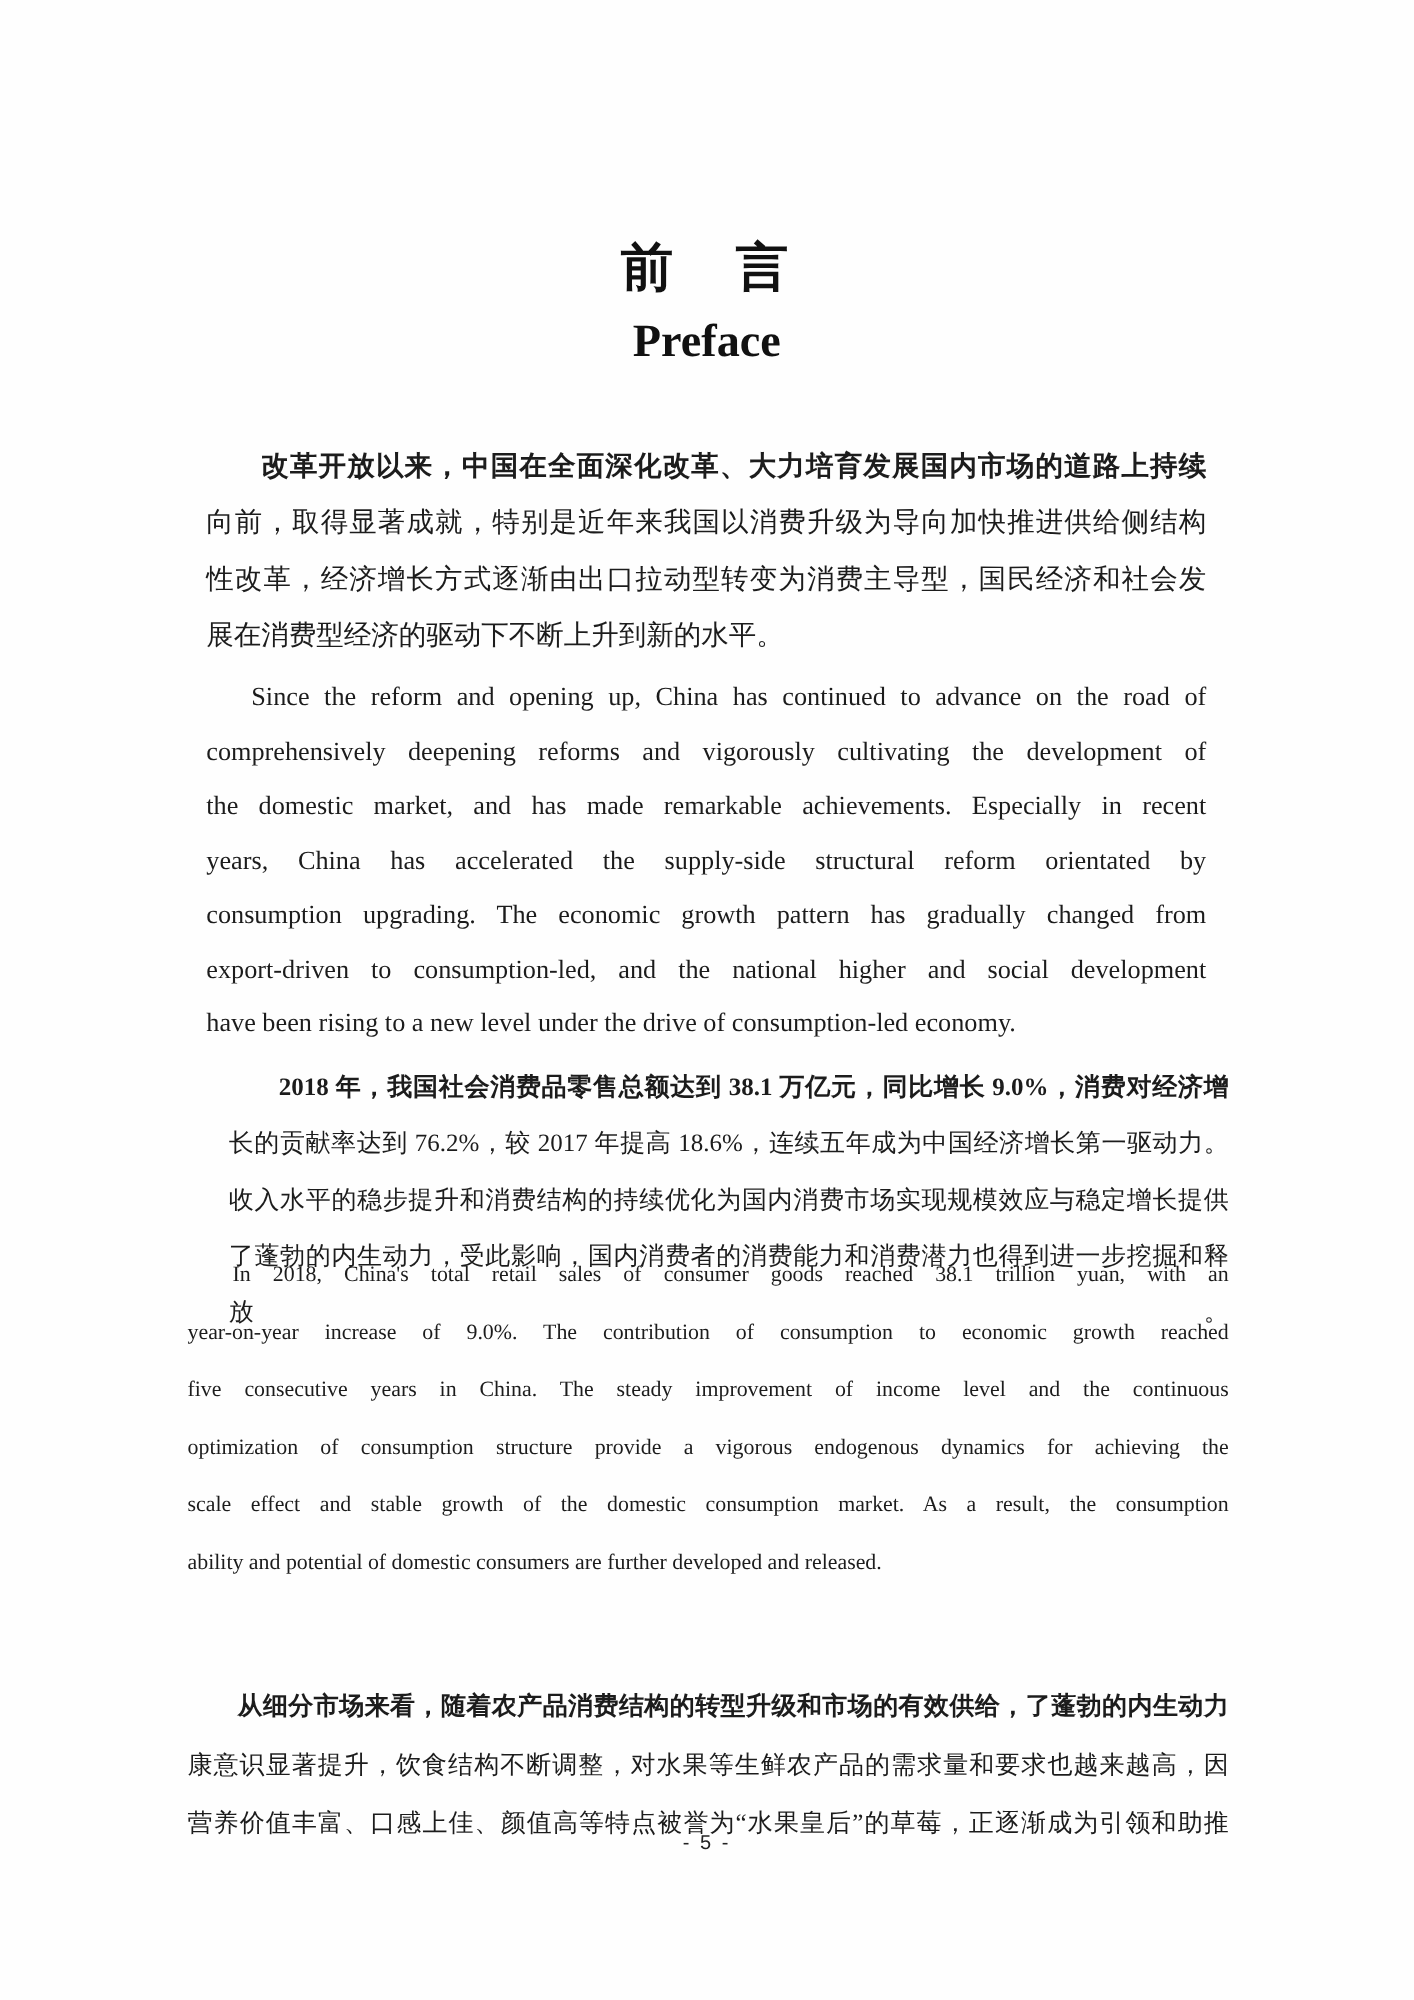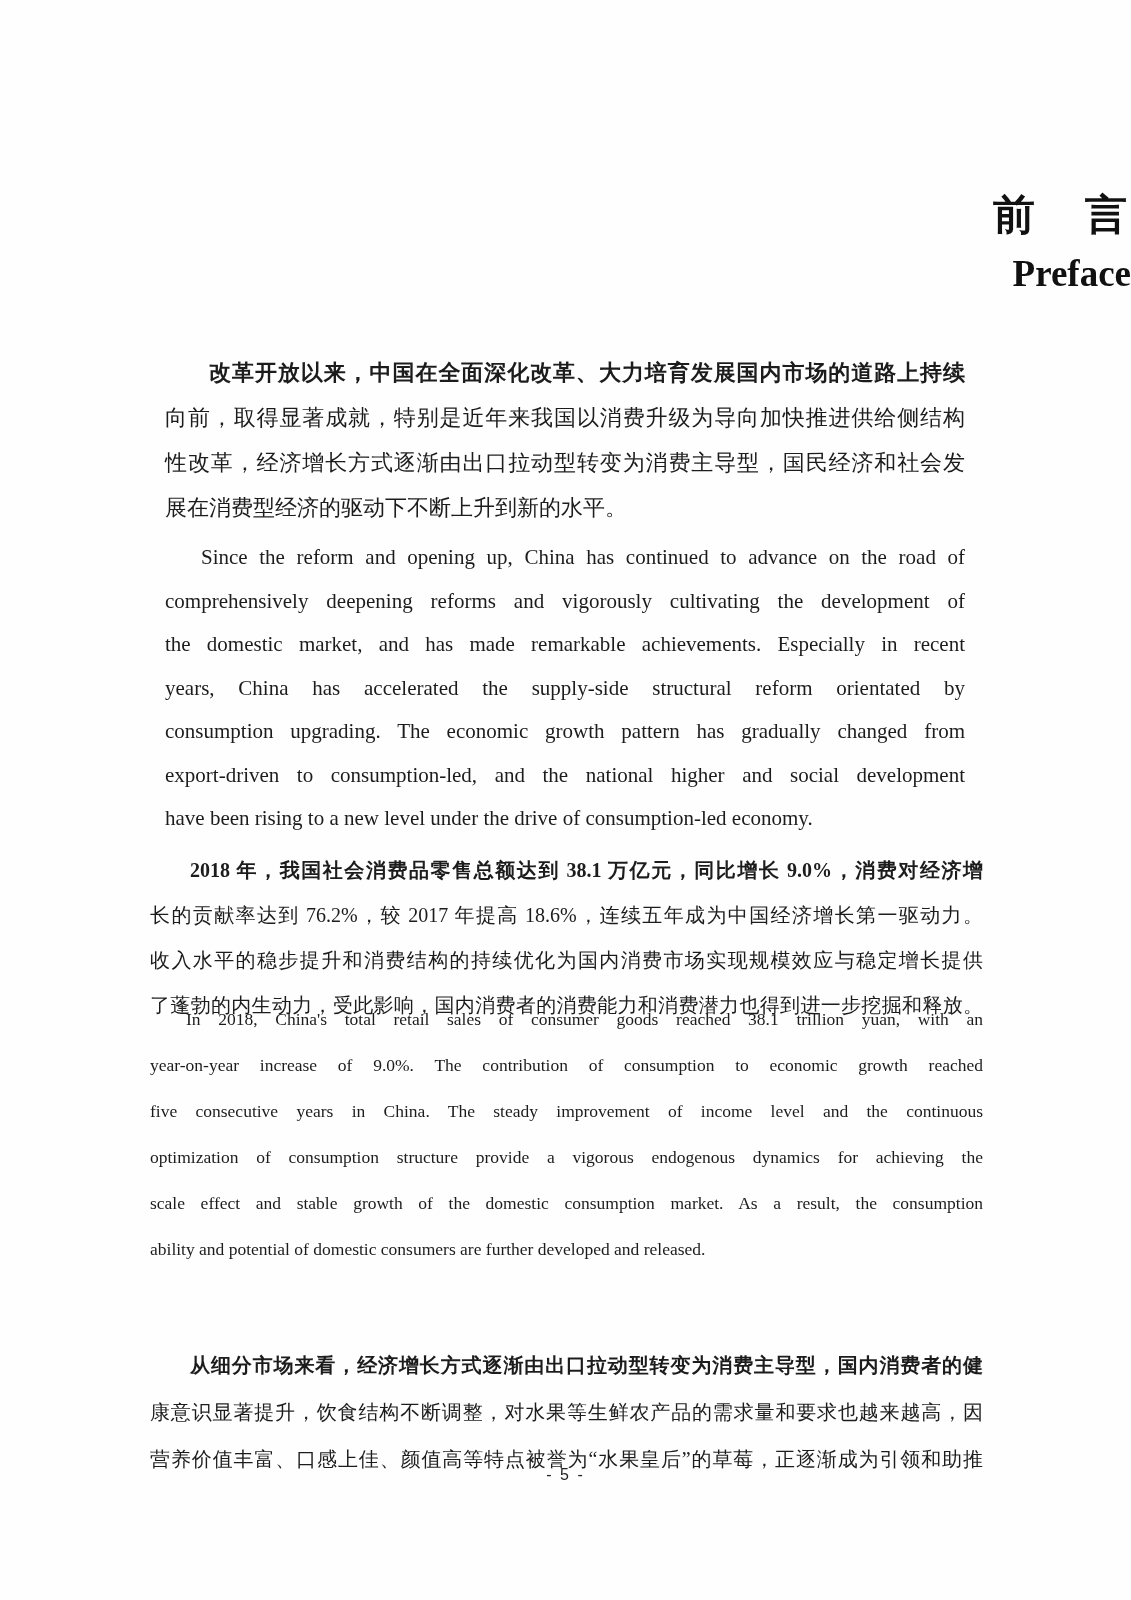--- a/index.html
+++ b/index.html
@@ -8,50 +8,50 @@
     width: 1131px;
     height: 1600px;
     background: #fefefe;
     overflow: hidden;
     font-family: "Liberation Serif", "DejaVu Serif", serif;
     color: #1c1c1c;
   }
   .title-zh {
     position: absolute;
     top: 190px; left: 0; right: 0;
-    text-align: right;
+    text-align: center;
     font-size: 42px;
     line-height: 50px;
     font-weight: bold;
     color: #111;
     white-space: pre;
     letter-spacing: 4px;
   }
   .title-en {
     position: absolute;
     top: 252px; left: 0; right: 0;
-    text-align: right;
+    text-align: center;
     font-size: 37px;
     line-height: 44px;
     font-weight: bold;
     color: #111;
   }
   .para { position: absolute; left: 165px; right: 166px; }
   .para.wide { left: 150px; right: 148px; }
   .ln {
     display: block;
     text-align: justify;
     text-align-last: justify;
   }
   .ln.end { text-align-last: left; }
   .ln.ind-zh { text-indent: 2em; font-weight: bold; }
   .ln.ind-en { text-indent: 36px; }
   .p1 { top: 350px; } .p1 .ln { font-size: 22px; line-height: 45px; }
   .p2 { top: 536px; } .p2 .ln { font-size: 21px; line-height: 43.5px; }
-  .p3 { top: 848px; } .p3 .ln { font-size: 20px; line-height: 45px; }
+  .p3 { top: 848px; } .p3 .ln { font-size: 20px; line-height: 45px; margin-left: 33px; }
   .p4 { top: 996px; } .p4 .ln { font-size: 17.5px; line-height: 46px; }
   .p5 { top: 1342px; } .p5 .ln { font-size: 20px; line-height: 47px; }
   .page-number {
     position: absolute;
     top: 1464px; left: 0; right: 0;
     text-align: center;
     font-size: 16px;
     line-height: 22px;
     color: #222;
     font-family: "Liberation Sans", "DejaVu Sans", sans-serif;
@@ -93,20 +93,20 @@
   <div class="para wide p4">
     <span class="ln ind-en">In 2018, China's total retail sales of consumer goods reached 38.1 trillion yuan, with an</span>
     <span class="ln">year-on-year increase of 9.0%. The contribution of consumption to economic growth reached</span>
     <span class="ln">five consecutive years in China. The steady improvement of income level and the continuous</span>
     <span class="ln">optimization of consumption structure provide a vigorous endogenous dynamics for achieving the</span>
     <span class="ln">scale effect and stable growth of the domestic consumption market. As a result, the consumption</span>
     <span class="ln end">ability and potential of domestic consumers are further developed and released.</span>
   </div>
 
   <div class="para wide p5">
-    <span class="ln ind-zh">从细分市场来看，经济增长方式逐渐由出口拉动型转变为消费主导型，国内消费者的健</span>
+    <span class="ln ind-zh">从细分市场来看，随着农产品消费结构的转型升级和市场的有效供给，了蓬勃的内生动力</span>
     <span class="ln">康意识显著提升，饮食结构不断调整，对水果等生鲜农产品的需求量和要求也越来越高，因</span>
     <span class="ln">营养价值丰富、口感上佳、颜值高等特点被誉为“水果皇后”的草莓，正逐渐成为引领和助推</span>
   </div>
 
   <div class="page-number">- 5 -</div>
 
 </div>
 
 </body></html>

